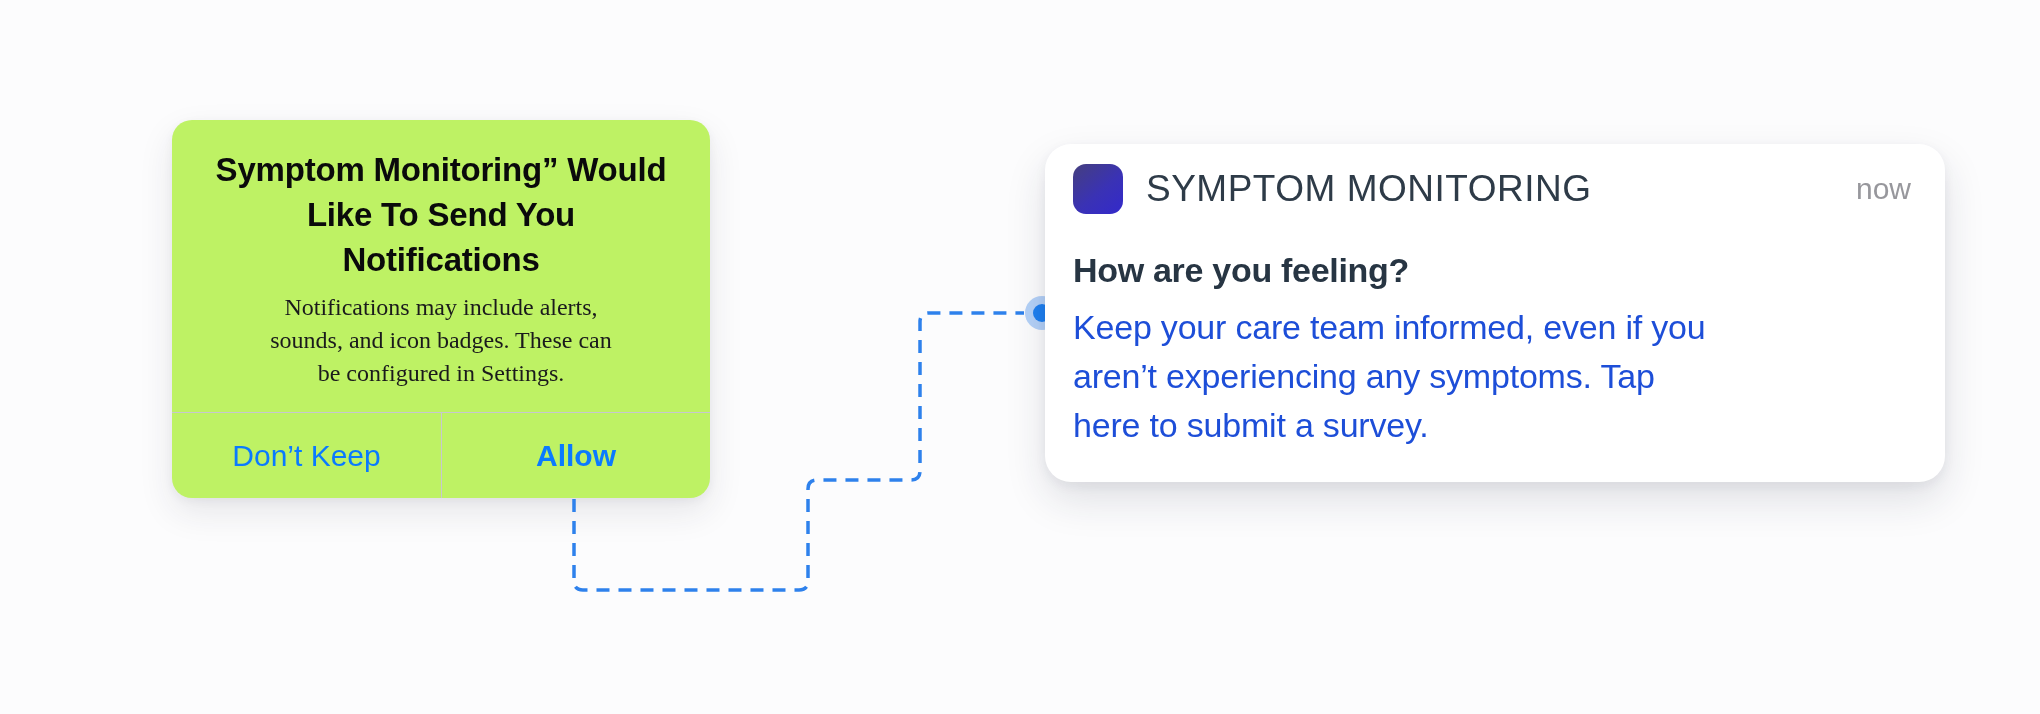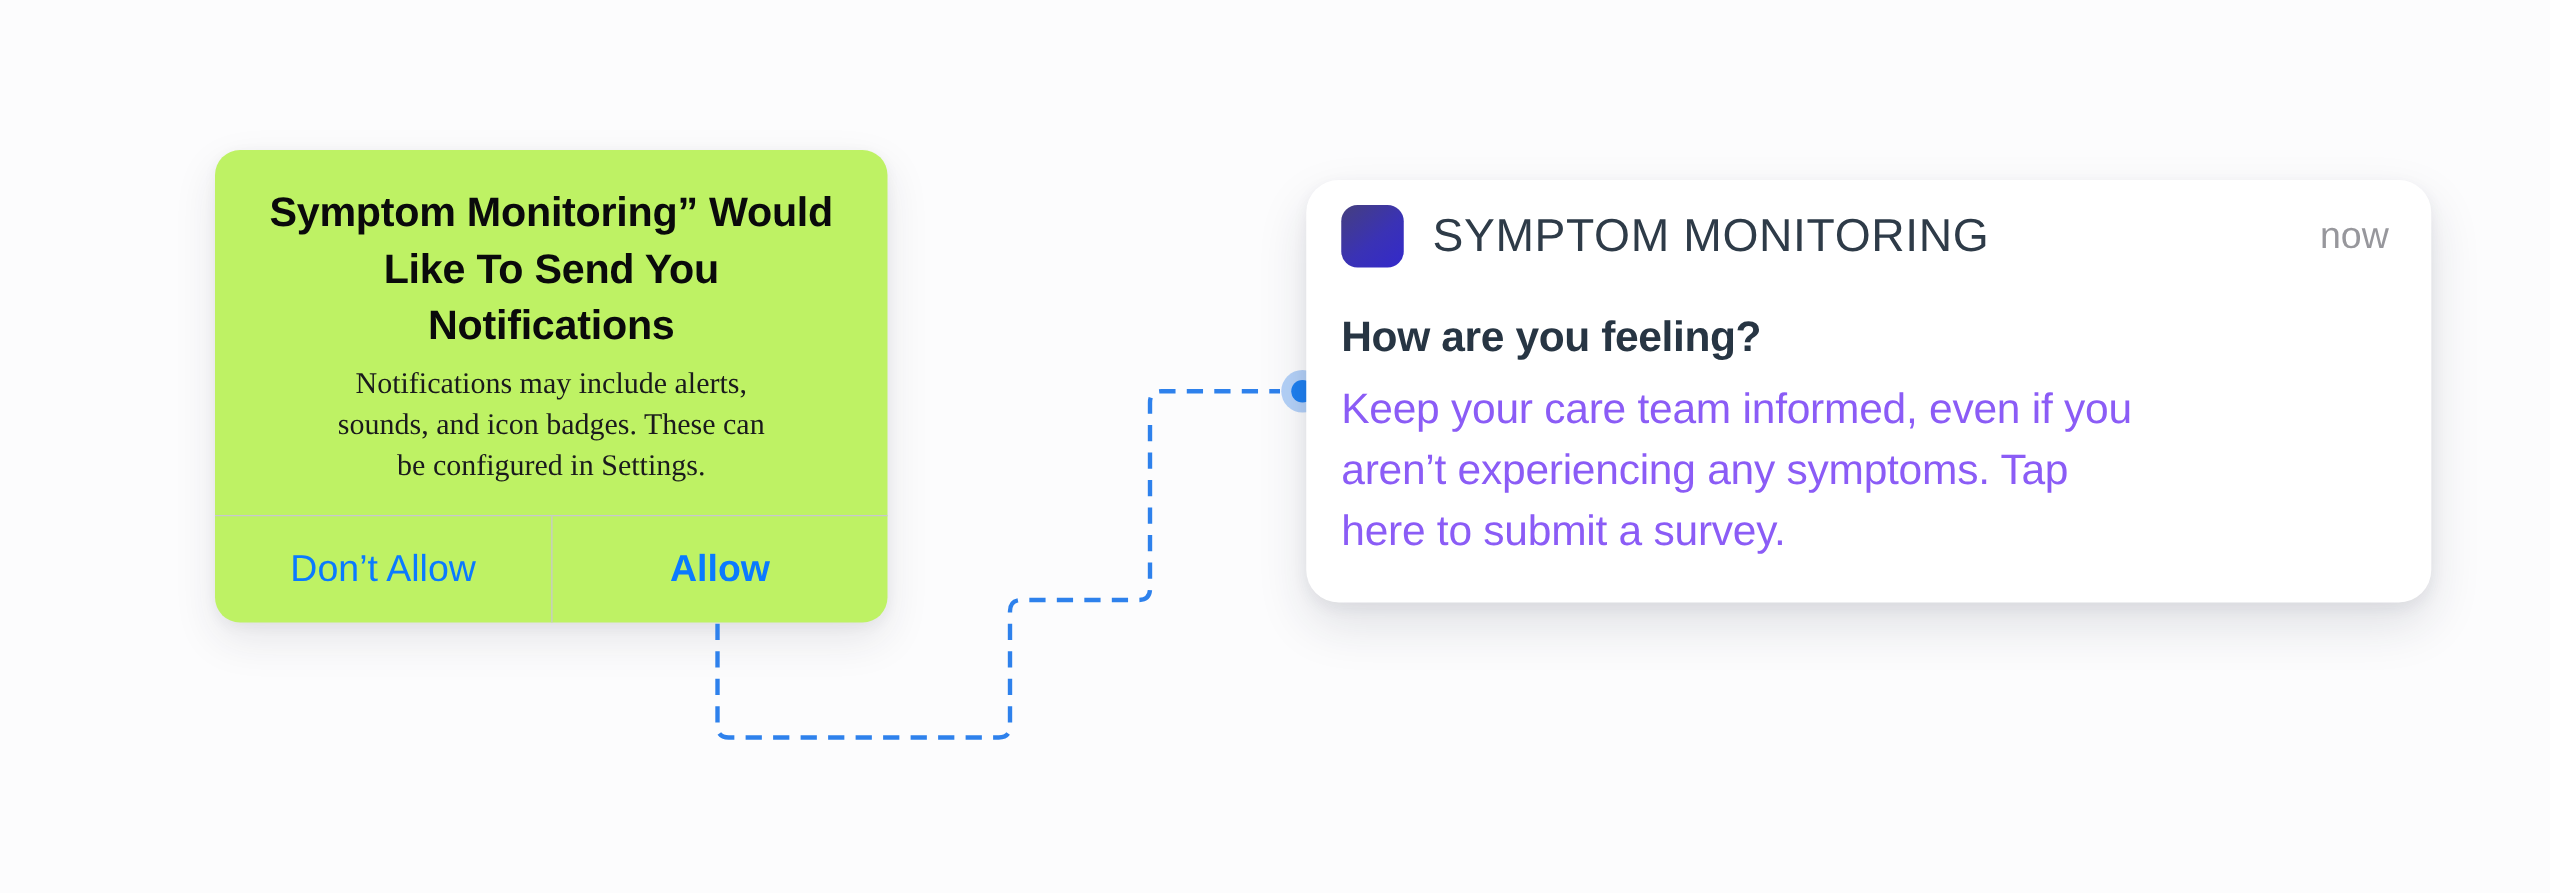--- a/index.html
+++ b/index.html
@@ -118,21 +118,21 @@
     margin-top: 37px;
     font-size: 34px;
     font-weight: bold;
     letter-spacing: -0.3px;
     color: #273543;
   }
   .notif-body {
     margin-top: 13px;
     font-size: 34px;
     line-height: 49px;
-    color: #8b5cf6;
+    color: #1d4ed8;
     letter-spacing: -0.2px;
     white-space: pre-line;
   }
 
   
   .connector-svg {
     position: absolute;
     left: 0;
     top: 0;
     width: 2040px;
@@ -148,21 +148,21 @@
   <div class="perm-dialog">
     <div class="dialog-content">
       <div class="dialog-title">Symptom Monitoring” Would
 Like To Send You
 Notifications</div>
       <div class="dialog-body">Notifications may include alerts,
 sounds, and icon badges. These can
 be configured in Settings.</div>
     </div>
     <div class="dialog-buttons">
-      <button class="dialog-btn deny">Don’t Allow</button>
+      <button class="dialog-btn deny">Don’t Keep</button>
       <button class="dialog-btn allow">Allow</button>
     </div>
   </div>
 
   <svg class="connector-svg" viewBox="0 0 2040 714" xmlns="http://www.w3.org/2000/svg">
     <path d="M 574 499
              L 574 581 Q 574 590 583 590
              L 799 590 Q 808 590 808 581
              L 808 489 Q 808 480 817 480
              L 911 480 Q 920 480 920 471

